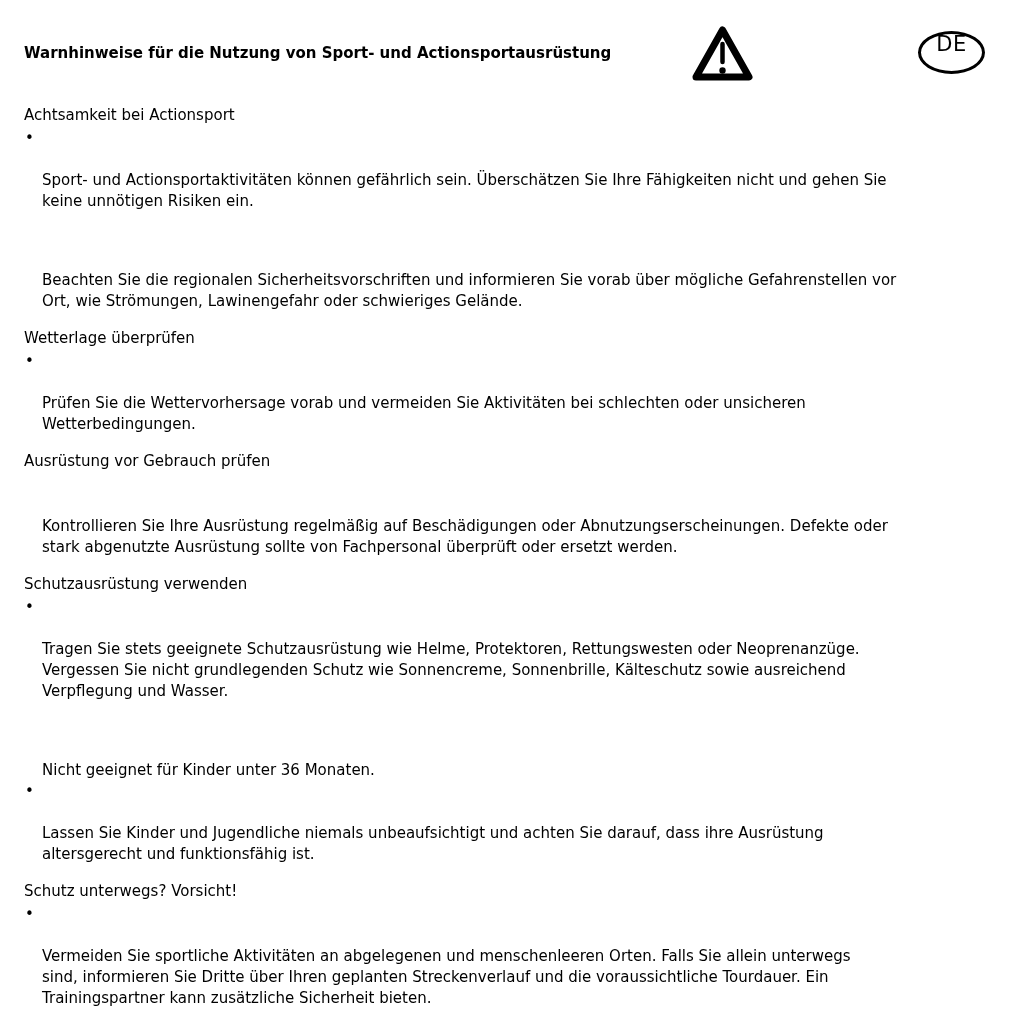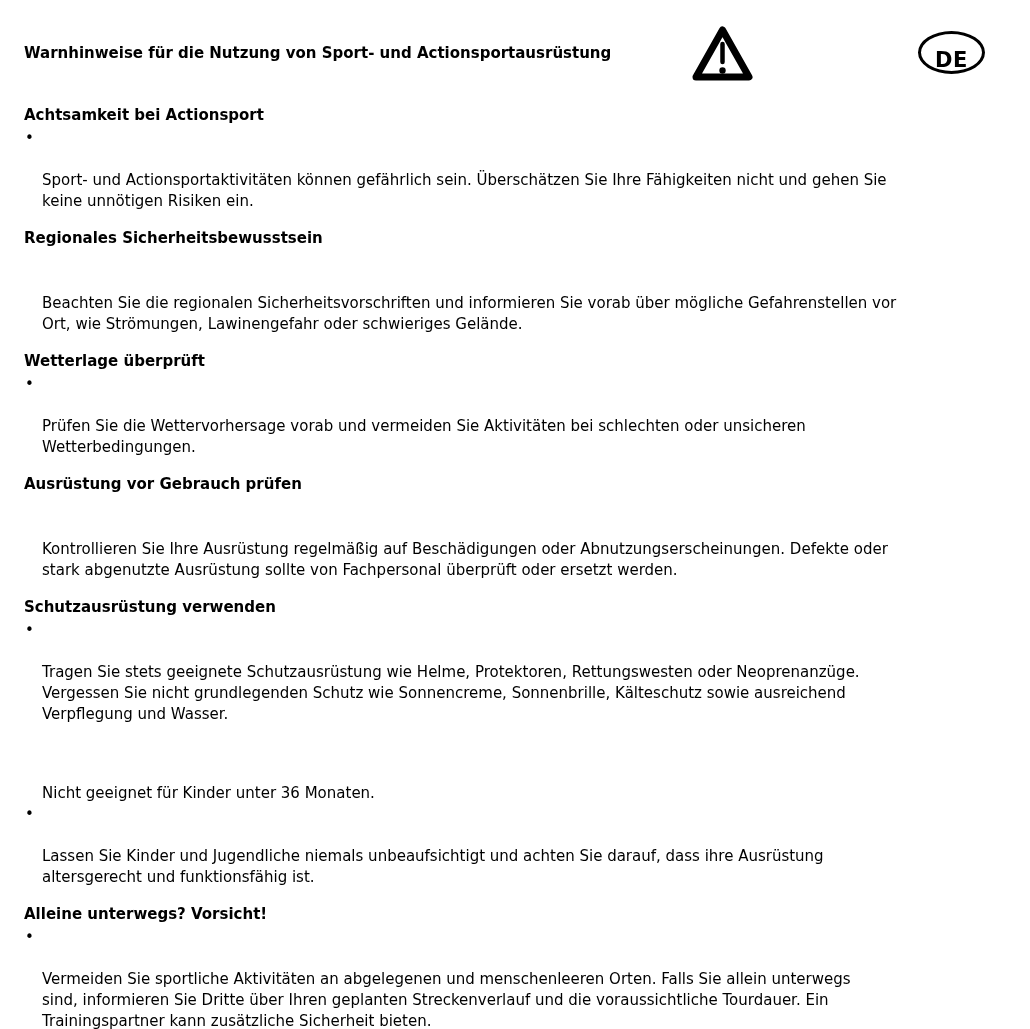--- a/index.html
+++ b/index.html
@@ -28,29 +28,29 @@
   .warn-icon { position: absolute; left: 691px; top: 24px; width: 63px; height: 60px; }
   .lang-badge {
     position: absolute;
     left: 918px;
     top: 31px;
     width: 67px;
     height: 43px;
     border: 3.5px solid #000000;
     border-radius: 50%;
     display: flex;
-    align-items: flex-end;
+    align-items: flex-start;
     justify-content: center;
-    font-weight: bold;
+    font-weight: normal;
     font-size: 21px;
     letter-spacing: 0.5px;
   }
   .content { padding: 0 30px 0 24px; }
   .section { margin-bottom: 16px; }
-  .section-heading { font-size: 15px; font-weight: bold; line-height: 21px; margin-bottom: 2px; }
+  .section-heading { font-size: 15px; font-weight: normal; line-height: 21px; margin-bottom: 2px; }
   .item { position: relative; padding-left: 18px; white-space: pre-line; }
   .marker { position: absolute; left: 1px; top: 0; white-space: normal; }
 </style>
 </head>
 <body>
 
 <div class="page">
 
   <header class="header">
     <h1 class="title">Warnhinweise für die Nutzung von Sport- und Actionsportausrüstung</h1>
@@ -74,32 +74,31 @@
     <div>
   <div class="item">
     <span class="marker">•</span>
     <span>Sport- und Actionsportaktivitäten können gefährlich sein. Überschätzen Sie Ihre Fähigkeiten nicht und gehen Sie
 keine unnötigen Risiken ein.</span>
   </div>
 </div>
   </section>
 
   <section class="section">
-    <h2 class="section-heading">Regionales Sicherheitsbewusstsein</h2>
     <div>
   <div class="item">
     <span class="marker"></span>
     <span>Beachten Sie die regionalen Sicherheitsvorschriften und informieren Sie vorab über mögliche Gefahrenstellen vor
 Ort, wie Strömungen, Lawinengefahr oder schwieriges Gelände.</span>
   </div>
 </div>
   </section>
 
   <section class="section">
-    <h2 class="section-heading">Wetterlage überprüft</h2>
+    <h2 class="section-heading">Wetterlage überprüfen</h2>
     <div>
   <div class="item">
     <span class="marker">•</span>
     <span>Prüfen Sie die Wettervorhersage vorab und vermeiden Sie Aktivitäten bei schlechten oder unsicheren
 Wetterbedingungen.</span>
   </div>
 </div>
   </section>
 
   <section class="section">
@@ -134,21 +133,21 @@
 
   <div class="item">
     <span class="marker">•</span>
     <span>Lassen Sie Kinder und Jugendliche niemals unbeaufsichtigt und achten Sie darauf, dass ihre Ausrüstung
 altersgerecht und funktionsfähig ist.</span>
   </div>
 </div>
   </section>
 
   <section class="section">
-    <h2 class="section-heading">Alleine unterwegs? Vorsicht!</h2>
+    <h2 class="section-heading">Schutz unterwegs? Vorsicht!</h2>
     <div>
   <div class="item">
     <span class="marker">•</span>
     <span>Vermeiden Sie sportliche Aktivitäten an abgelegenen und menschenleeren Orten. Falls Sie allein unterwegs
 sind, informieren Sie Dritte über Ihren geplanten Streckenverlauf und die voraussichtliche Tourdauer. Ein
 Trainingspartner kann zusätzliche Sicherheit bieten.</span>
   </div>
 </div>
   </section>
 

